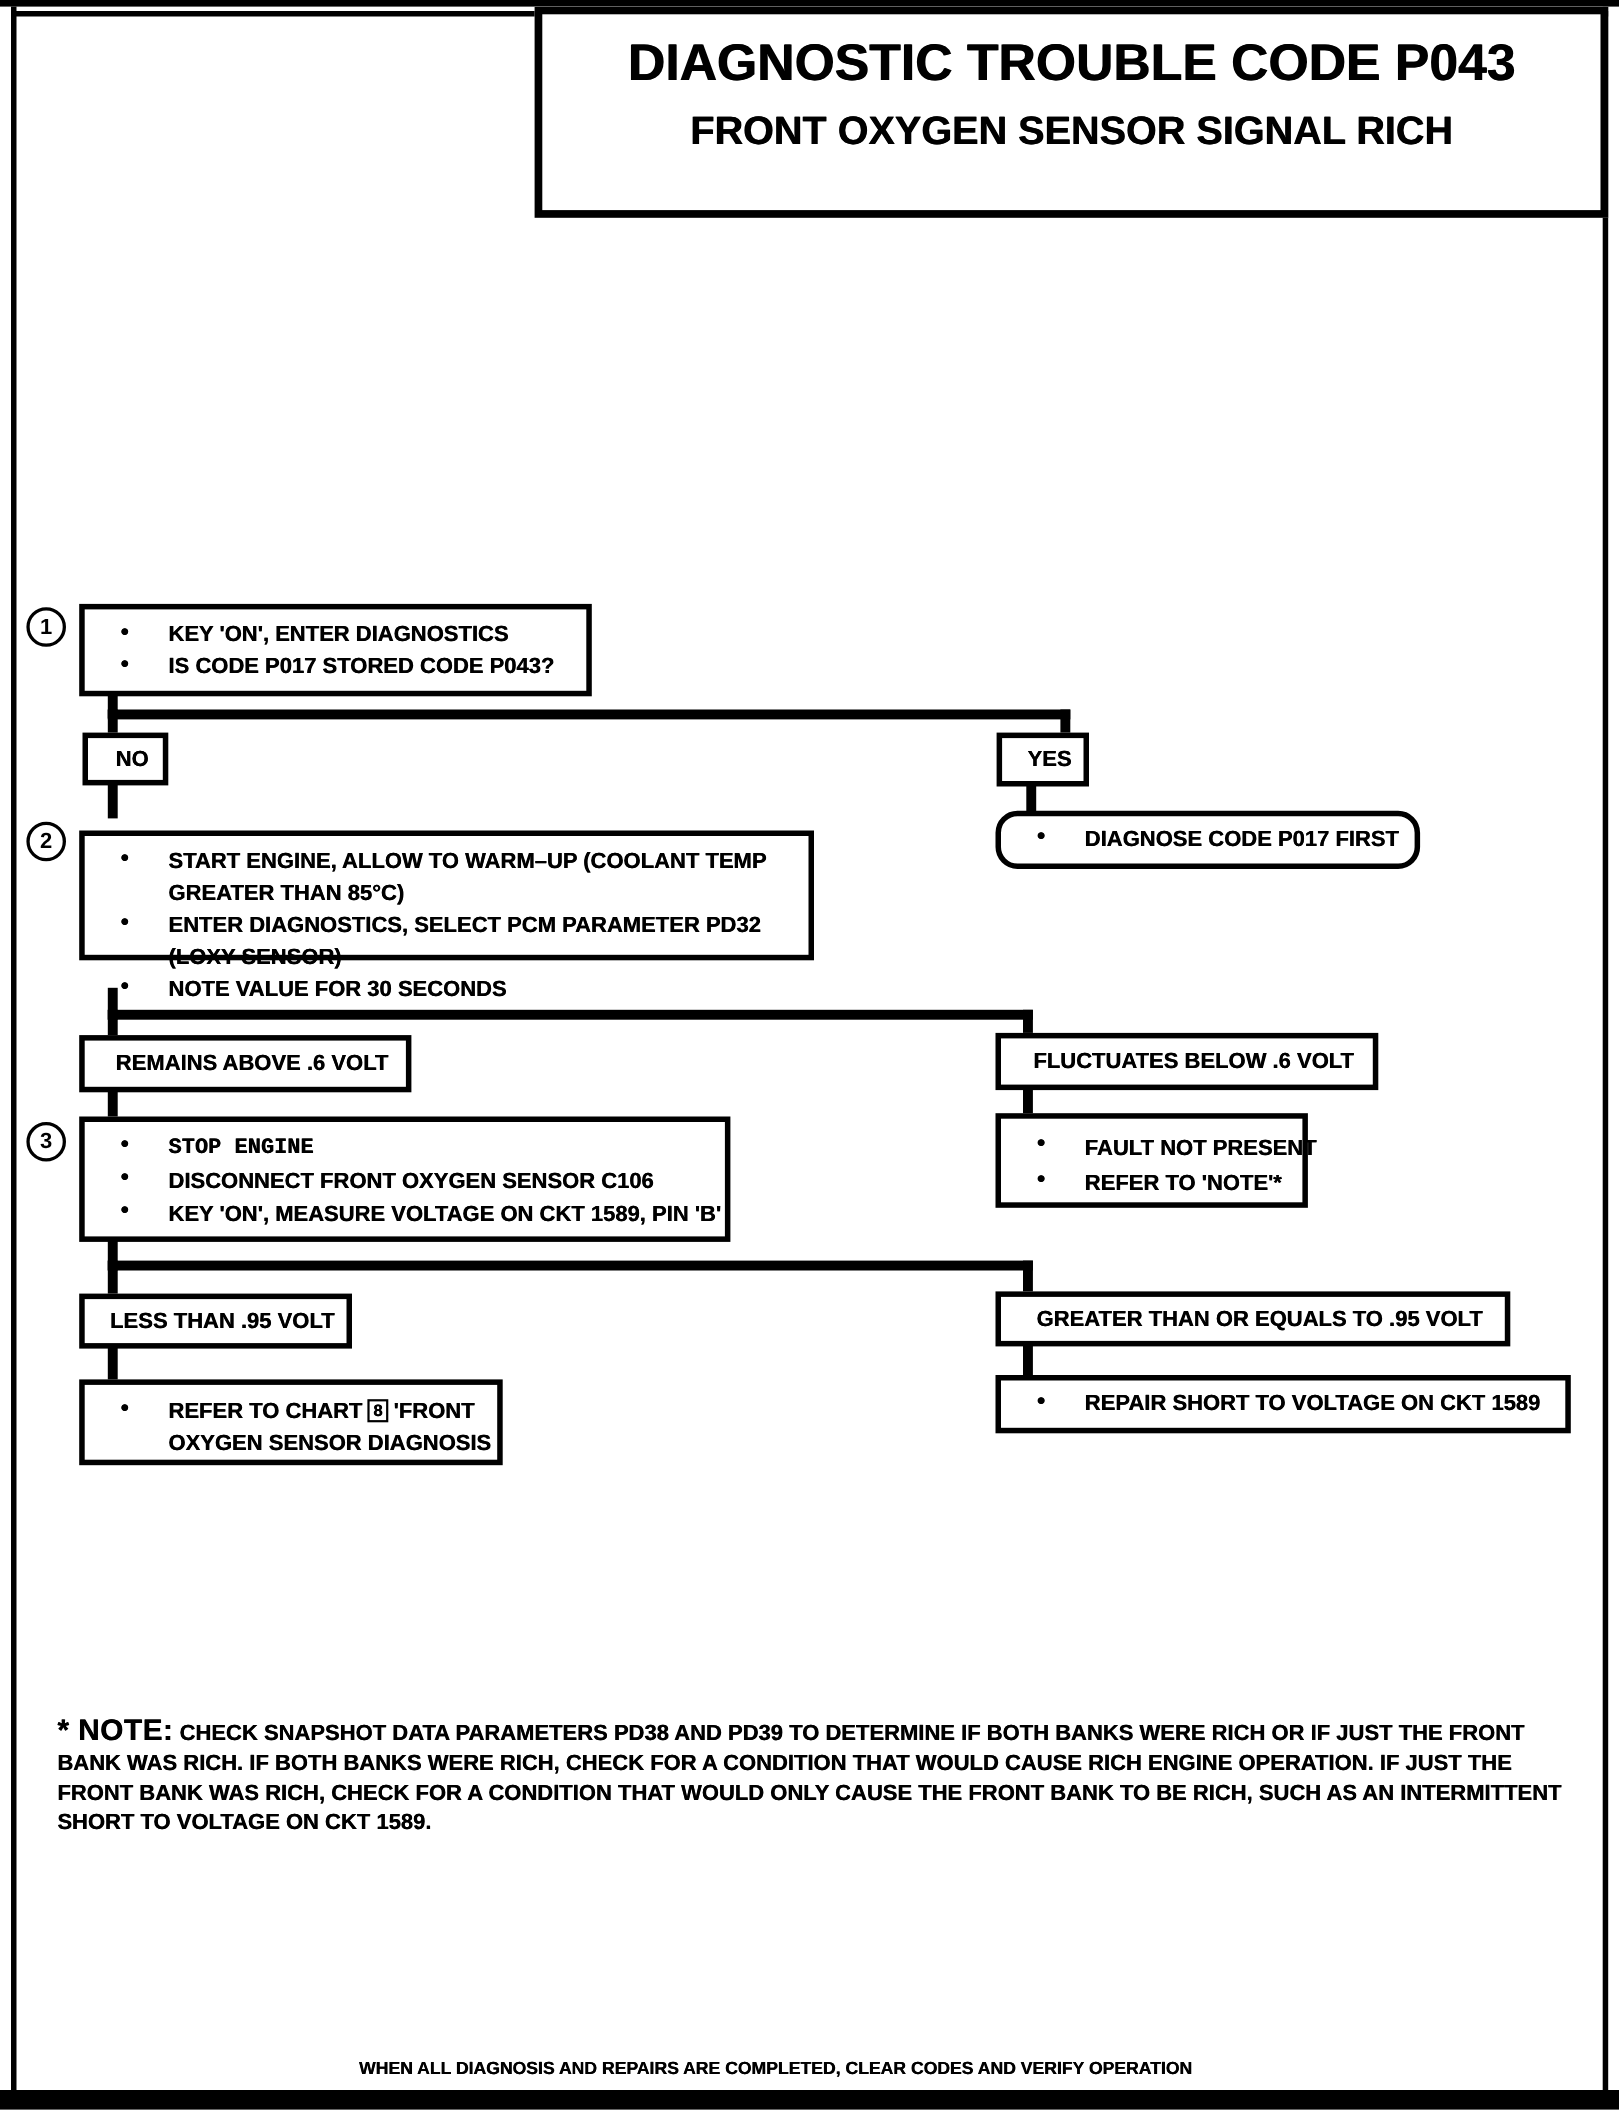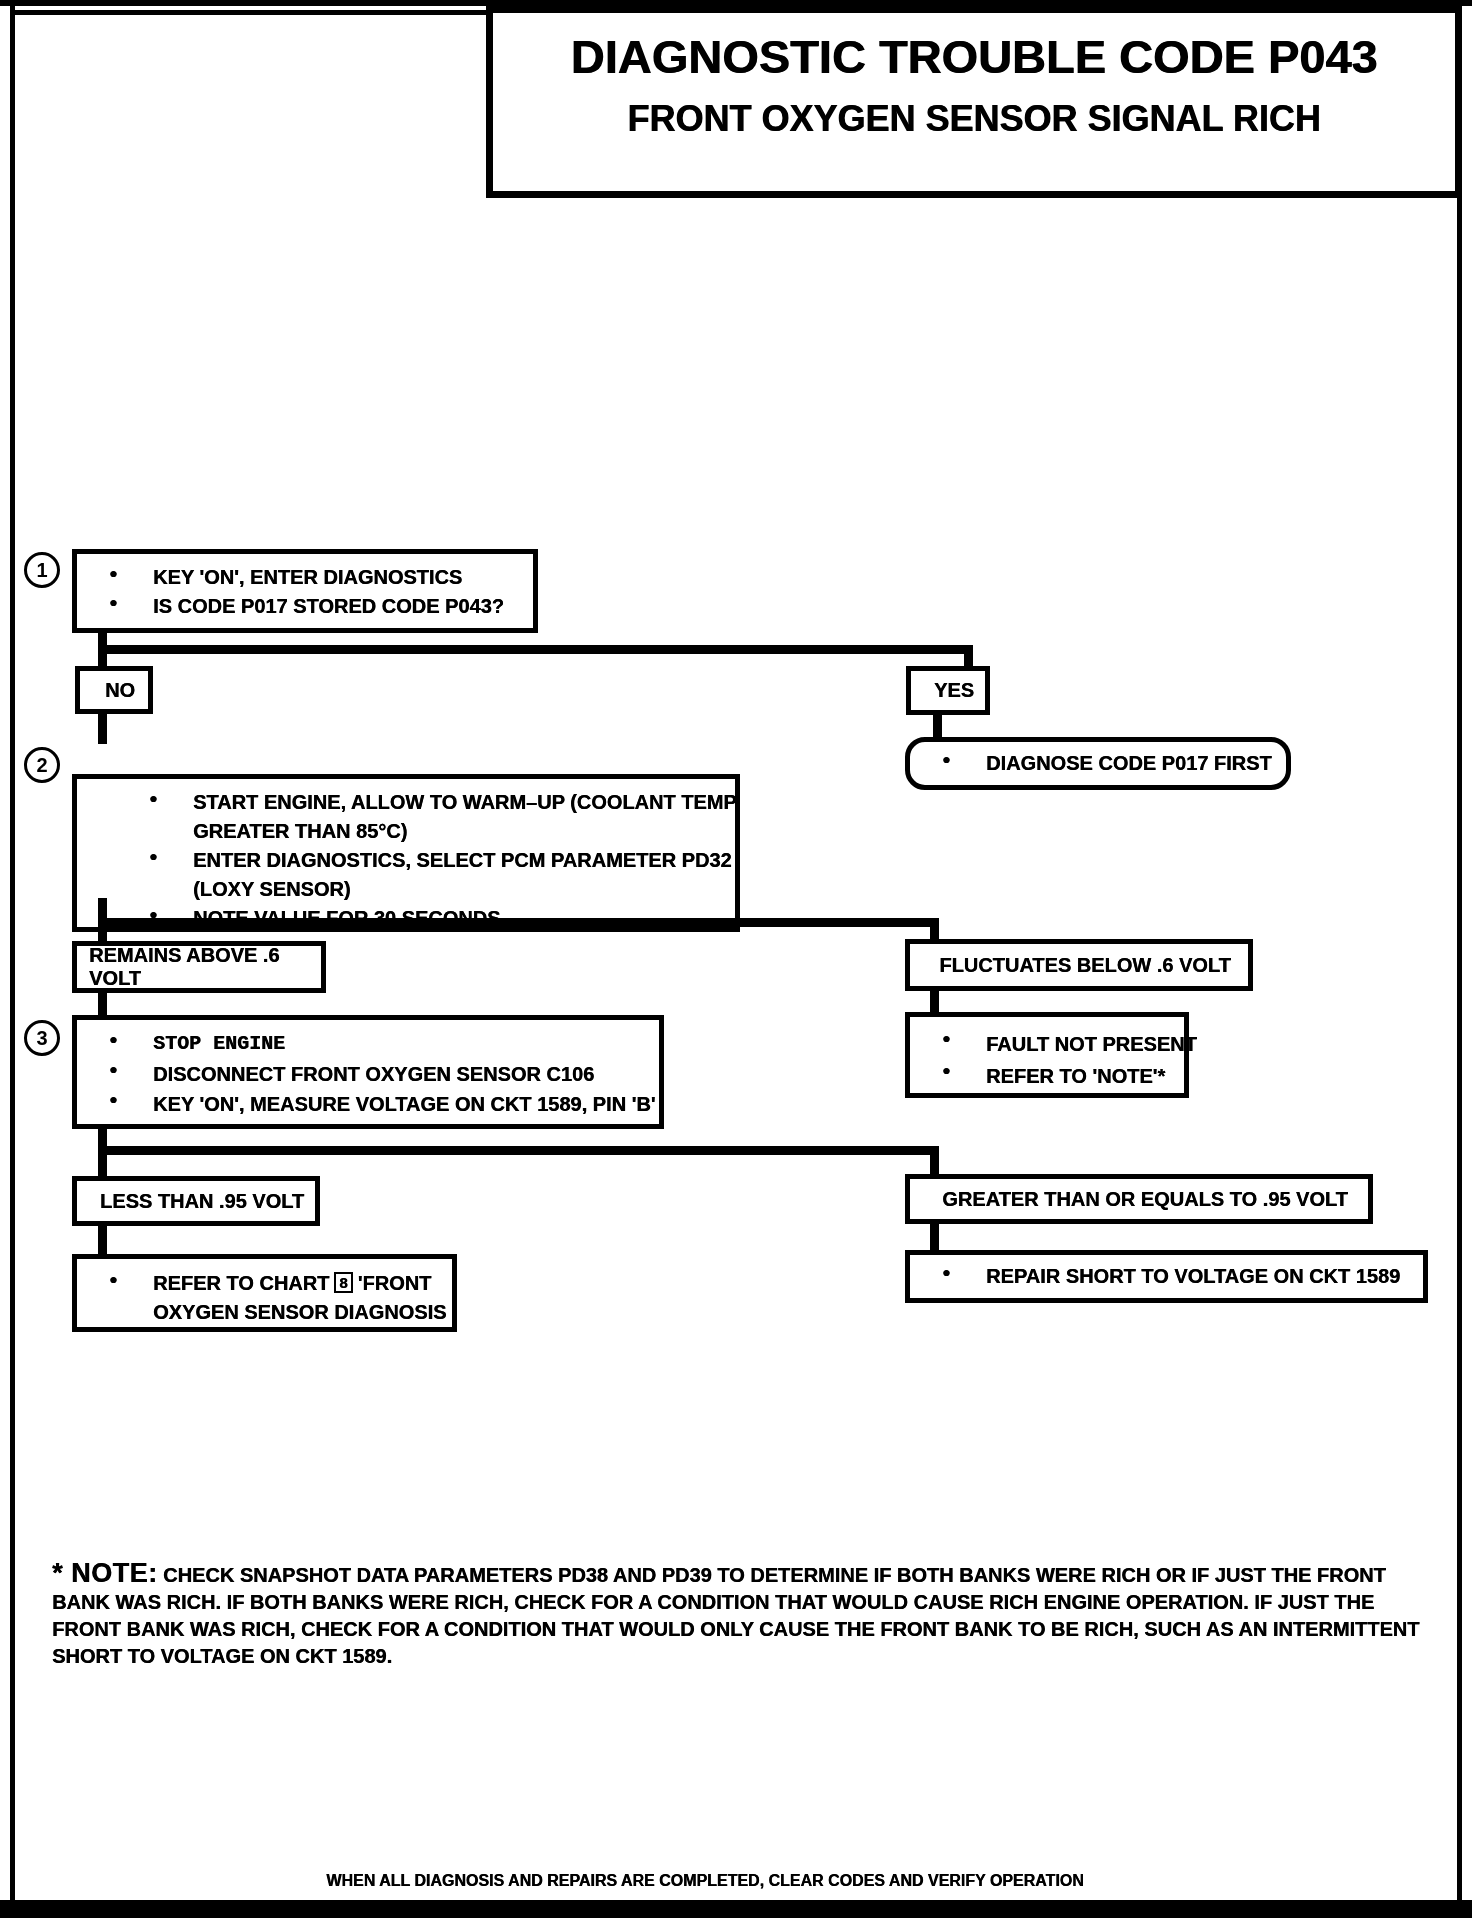--- a/index.html
+++ b/index.html
@@ -112,42 +112,42 @@
     <div class="li">
       <span class="line">DIAGNOSE CODE P017 FIRST</span>
     </div>
   </div>
 </div>
 
 <div class="conn" style="left:98px; top:713px; width:9px; height:31px;"></div>
 <div class="step-circle" style="left:24px; top:747px;">
   <span>2</span>
 </div>
-<div class="fbox" style="left:72px; top:774px; width:668px; height:158px;padding-left:40px;">
+<div class="fbox" style="left:72px; top:755px; width:668px; height:118px;">
   <div class="bullets">
     <div class="li">
       <span class="line">START ENGINE, ALLOW TO WARM–UP (COOLANT TEMP</span>
       <span class="line">GREATER THAN 85°C)</span>
     </div>
     <div class="li">
       <span class="line">ENTER DIAGNOSTICS, SELECT PCM PARAMETER PD32</span>
       <span class="line">(LOXY SENSOR)</span>
     </div>
     <div class="li">
       <span class="line">NOTE VALUE FOR 30 SECONDS</span>
     </div>
   </div>
 </div>
 
 <div class="conn" style="left:98px; top:898px; width:9px; height:29px;"></div>
 <div class="conn" style="left:98px; top:918px; width:841px; height:9px;"></div>
 <div class="conn" style="left:98px; top:918px; width:9px; height:25px;"></div>
 <div class="conn" style="left:930px; top:918px; width:9px; height:25px;"></div>
 
-<div class="fbox center-box" style="left:72px; top:941px; width:254px; height:52px;">
+<div class="fbox center-box" style="left:72px; top:941px; width:302px; height:52px;">
   <span>REMAINS ABOVE .6 VOLT</span>
 </div>
 <div class="fbox center-box" style="left:905px; top:939px; width:348px; height:52px;">
   <span>FLUCTUATES BELOW .6 VOLT</span>
 </div>
 
 <div class="conn" style="left:930px; top:989px; width:9px; height:25px;"></div>
 <div class="fbox" style="left:905px; top:1012px; width:284px; height:86px;">
   <div class="bullets" style="padding-top:11px;">
     <div class="li">

